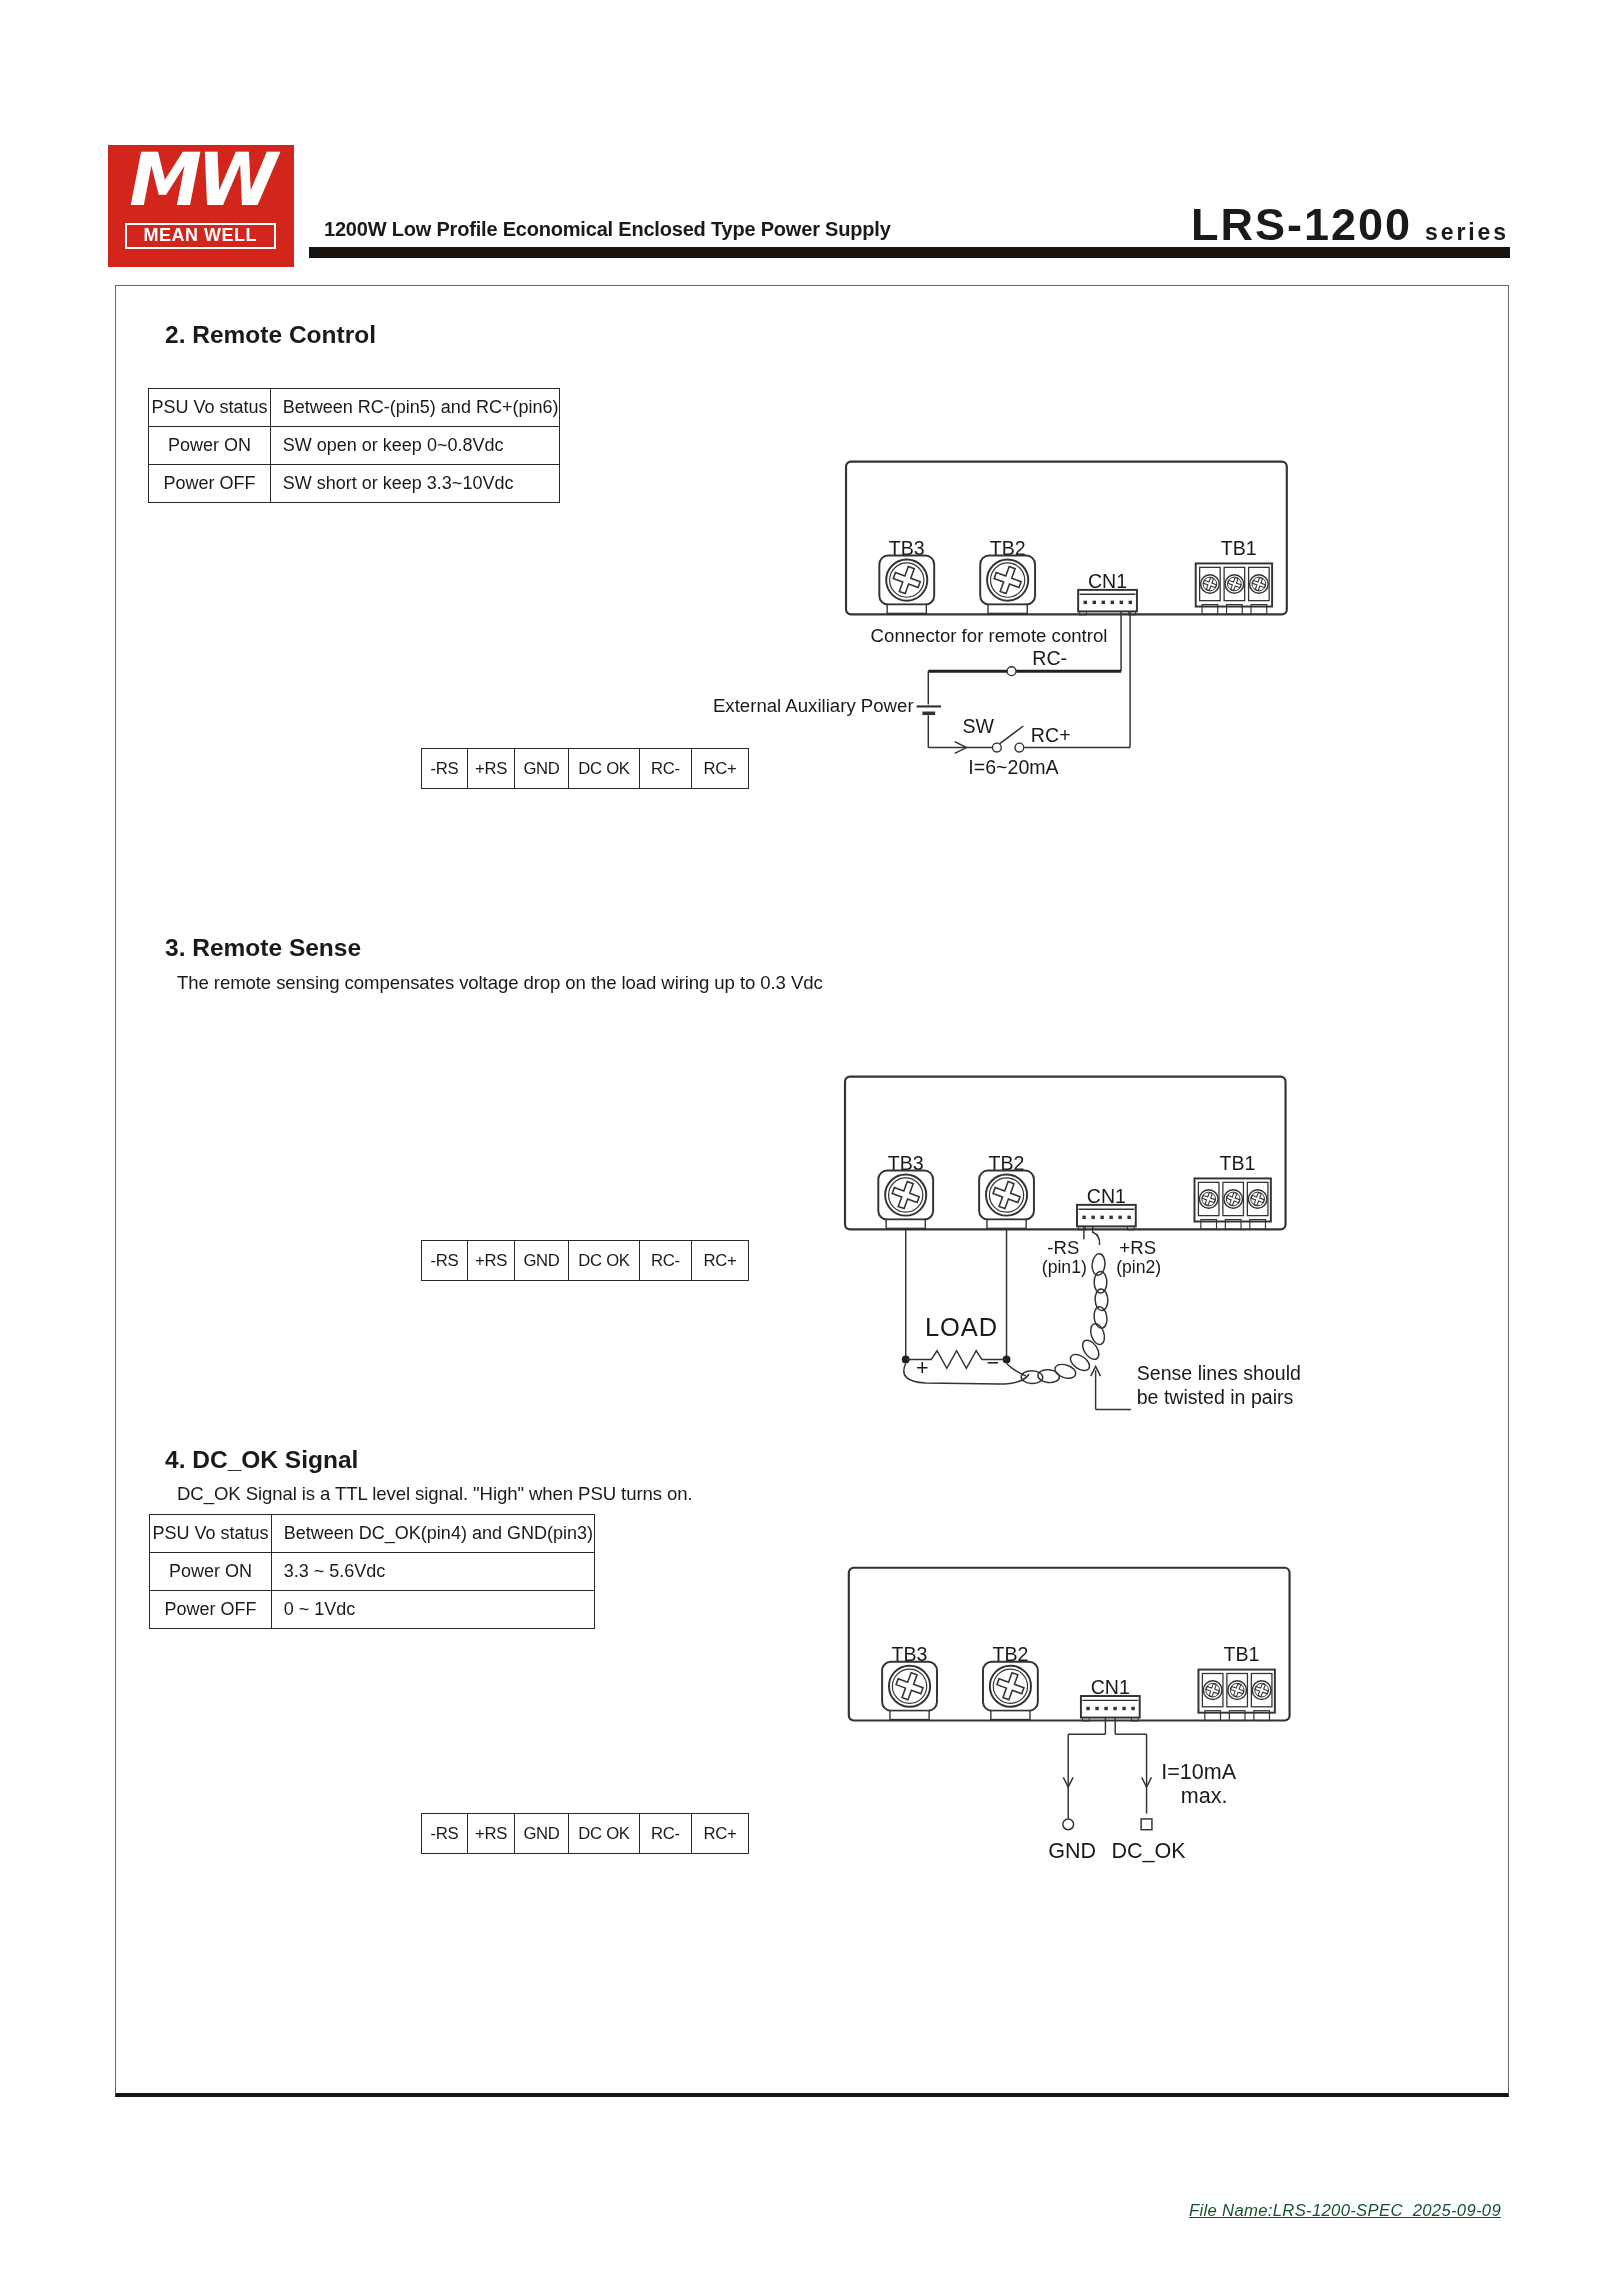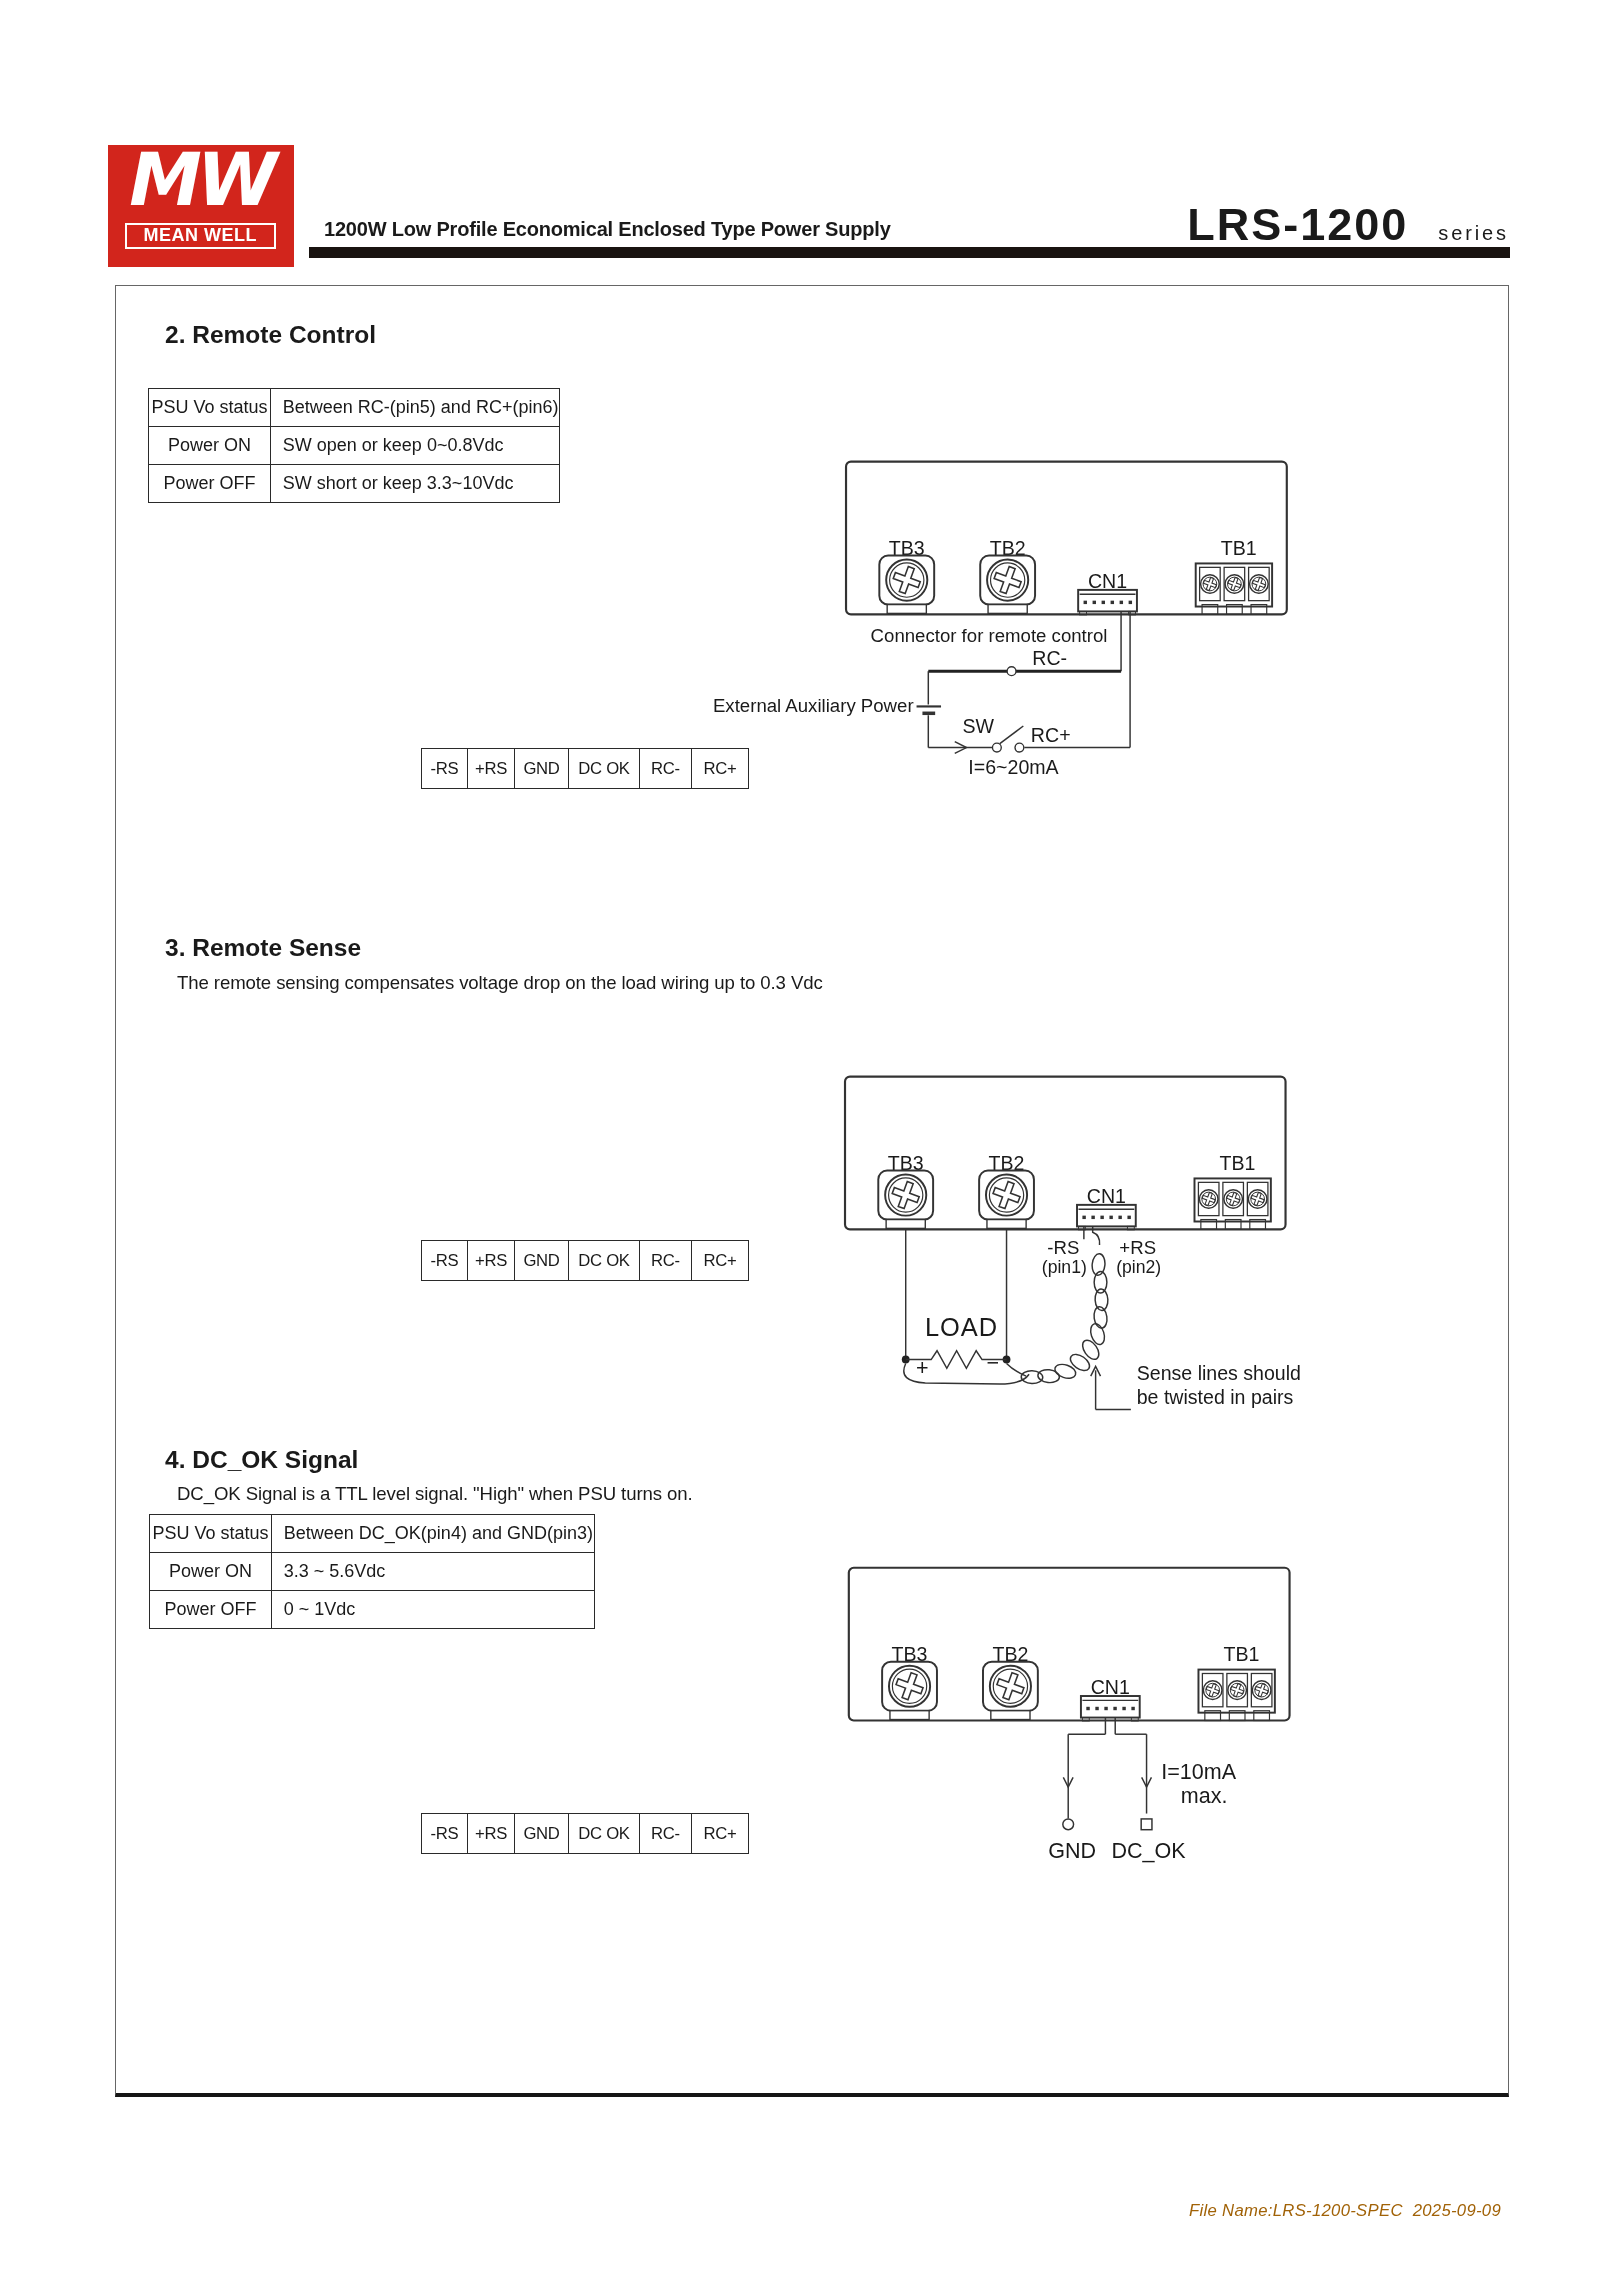--- a/index.html
+++ b/index.html
@@ -13,21 +13,21 @@
            font-family:"DejaVu Sans","Liberation Sans",sans-serif;
            font-style:italic;font-weight:bold;font-size:73px;line-height:86px;
            color:#fff;letter-spacing:-4.9px;}
   .logo-brand-box{position:absolute;left:16.7px;top:78px;width:151px;height:25.5px;
            border:2.5px solid #fff;box-sizing:border-box;display:flex;justify-content:center;}
   .logo-brand-box span{font-size:18px;font-weight:bold;color:#fff;letter-spacing:0.5px;white-space:nowrap;}
   .doc-subtitle{position:absolute;left:324px;top:218px;font-size:20px;font-weight:bold;
            letter-spacing:-0.2px;white-space:nowrap;}
   .product-title{position:absolute;left:1078px;top:199px;width:431px;text-align:right;white-space:nowrap;}
   .product-name{font-size:45px;font-weight:bold;letter-spacing:2px;}
-  .product-suffix{font-size:20px;font-weight:normal;letter-spacing:2.9px;margin-left:30px;}
+  .product-suffix{font-size:23px;font-weight:bold;letter-spacing:2.9px;margin-left:13px;}
   .header-rule{position:absolute;left:309px;top:247px;width:1201px;height:10.8px;background:#191310;}
 
   
   .content-frame{position:absolute;left:115px;top:285px;width:1394px;height:1812px;
            border:1.5px solid #666;border-bottom:4.4px solid #151515;box-sizing:border-box;}
 
   
   .sec-heading{position:absolute;font-size:24.5px;font-weight:bold;white-space:nowrap;}
   .sec-para{position:absolute;font-size:18.6px;white-space:nowrap;letter-spacing:-0.1px;}
 
@@ -49,21 +49,21 @@
   
   svg text{font-family:"Liberation Sans",sans-serif;fill:#1a1a1a;}
   .dtxt{font-size:20px;}
   .dtxt19{font-size:19px;}
   .dtxt18{font-size:18px;}
   .dtxt22{font-size:22px;}
   .dtxt26{font-size:26px;letter-spacing:1px;}
   .ln{stroke:#333;fill:none;stroke-width:1.5px;}
 
   .footer-note{position:absolute;right:120px;top:2201px;font-size:16.7px;font-style:italic;
-           color:#a16207;white-space:pre;letter-spacing:0.3px;}
+           color:#14532d;white-space:pre;letter-spacing:0.3px;text-decoration:underline;}
 </style>
 </head>
 <body>
 
 <svg width="0" height="0" style="position:absolute" aria-hidden="true">
   <defs>
     <g id="screw-unit">
       <rect x="0" y="0" width="56" height="50" rx="9" fill="#fff" stroke="#333" stroke-width="2"></rect>
       <rect x="8" y="50" width="40" height="9" fill="#fff" stroke="#333" stroke-width="1.4"></rect>
       <circle cx="28" cy="25" r="21" fill="none" stroke="#333" stroke-width="2"></circle>

